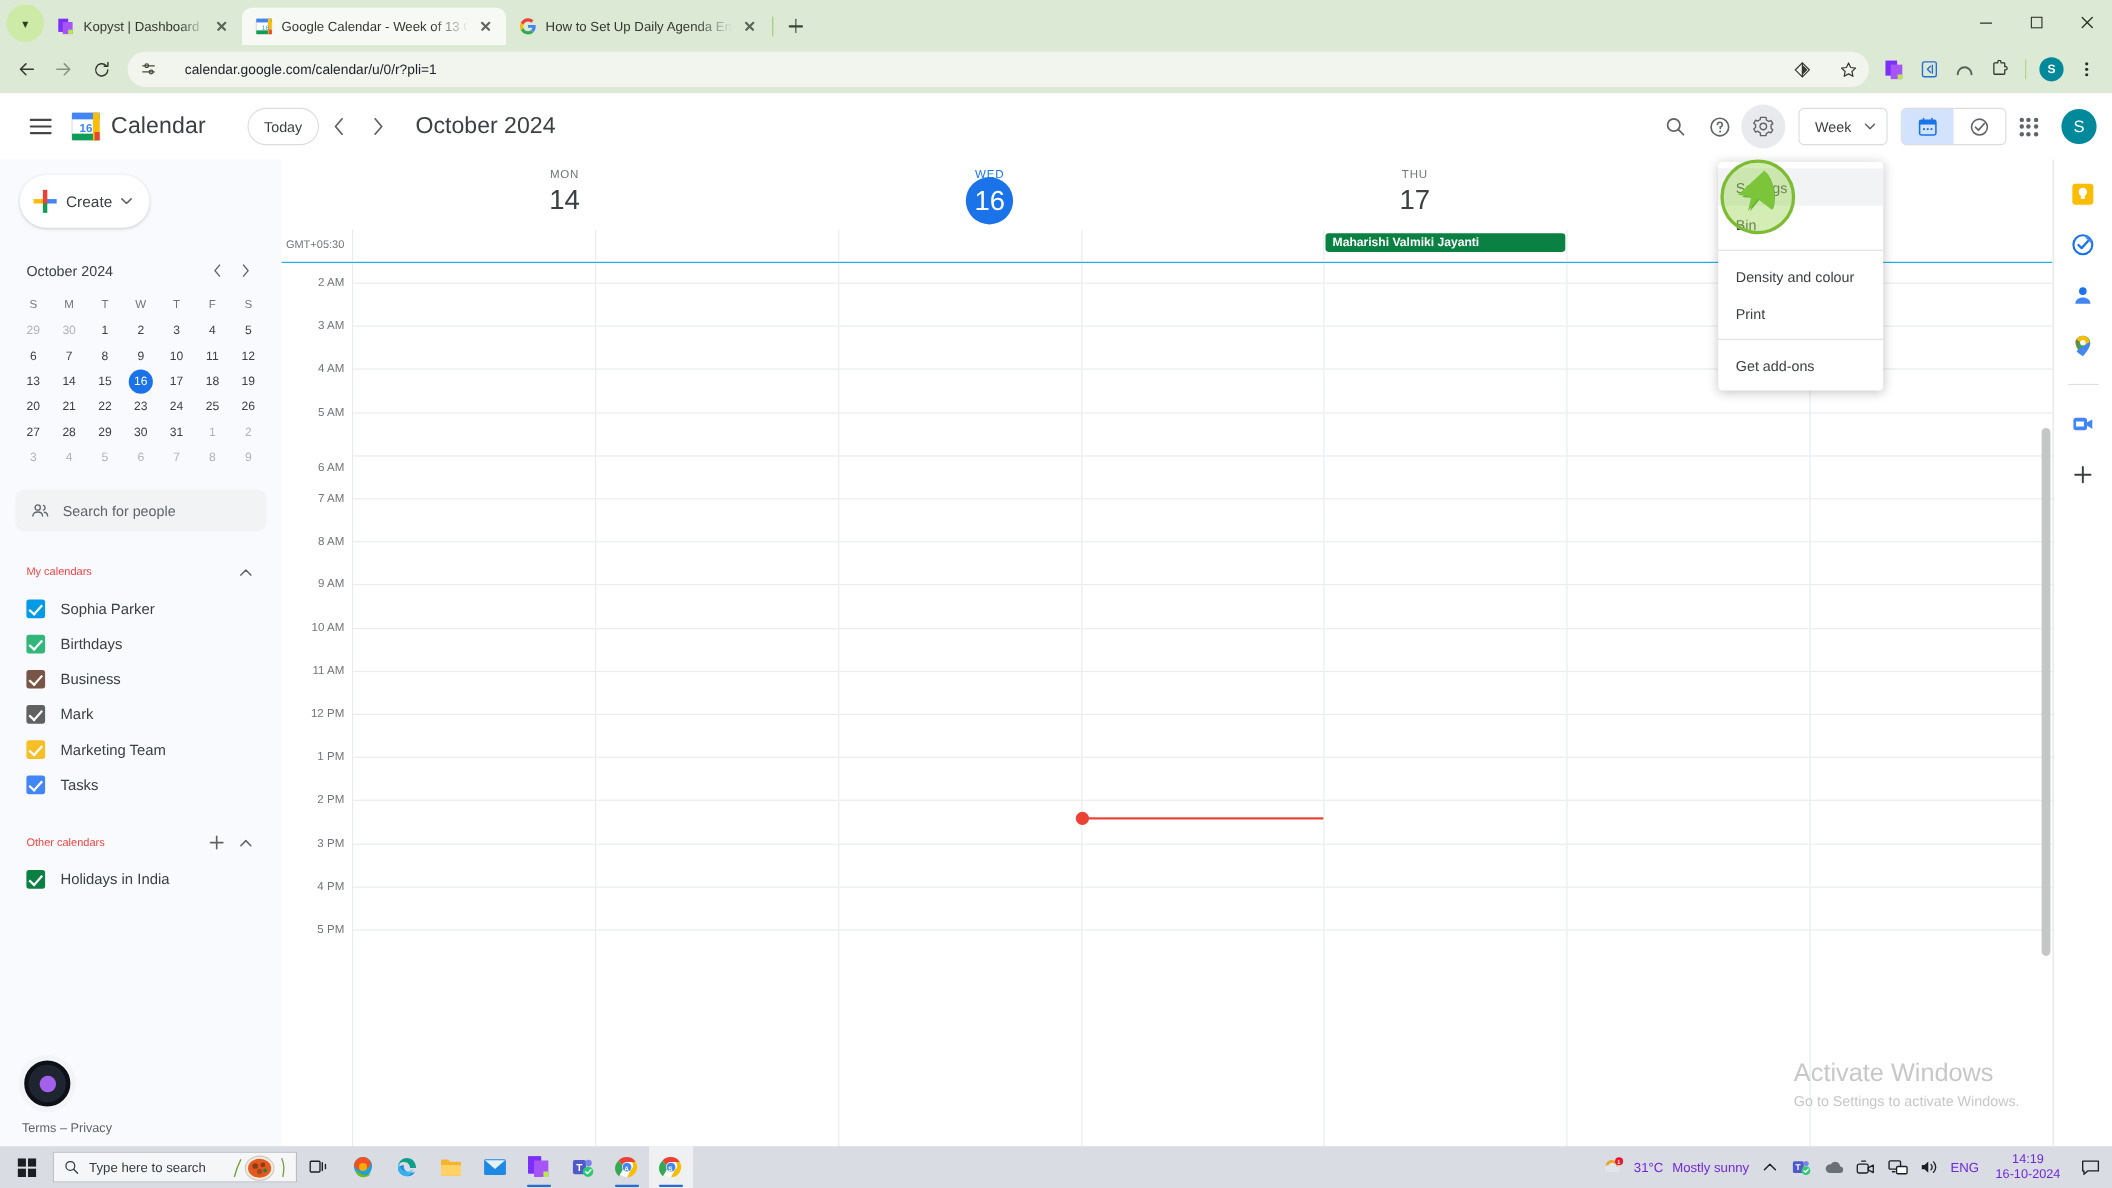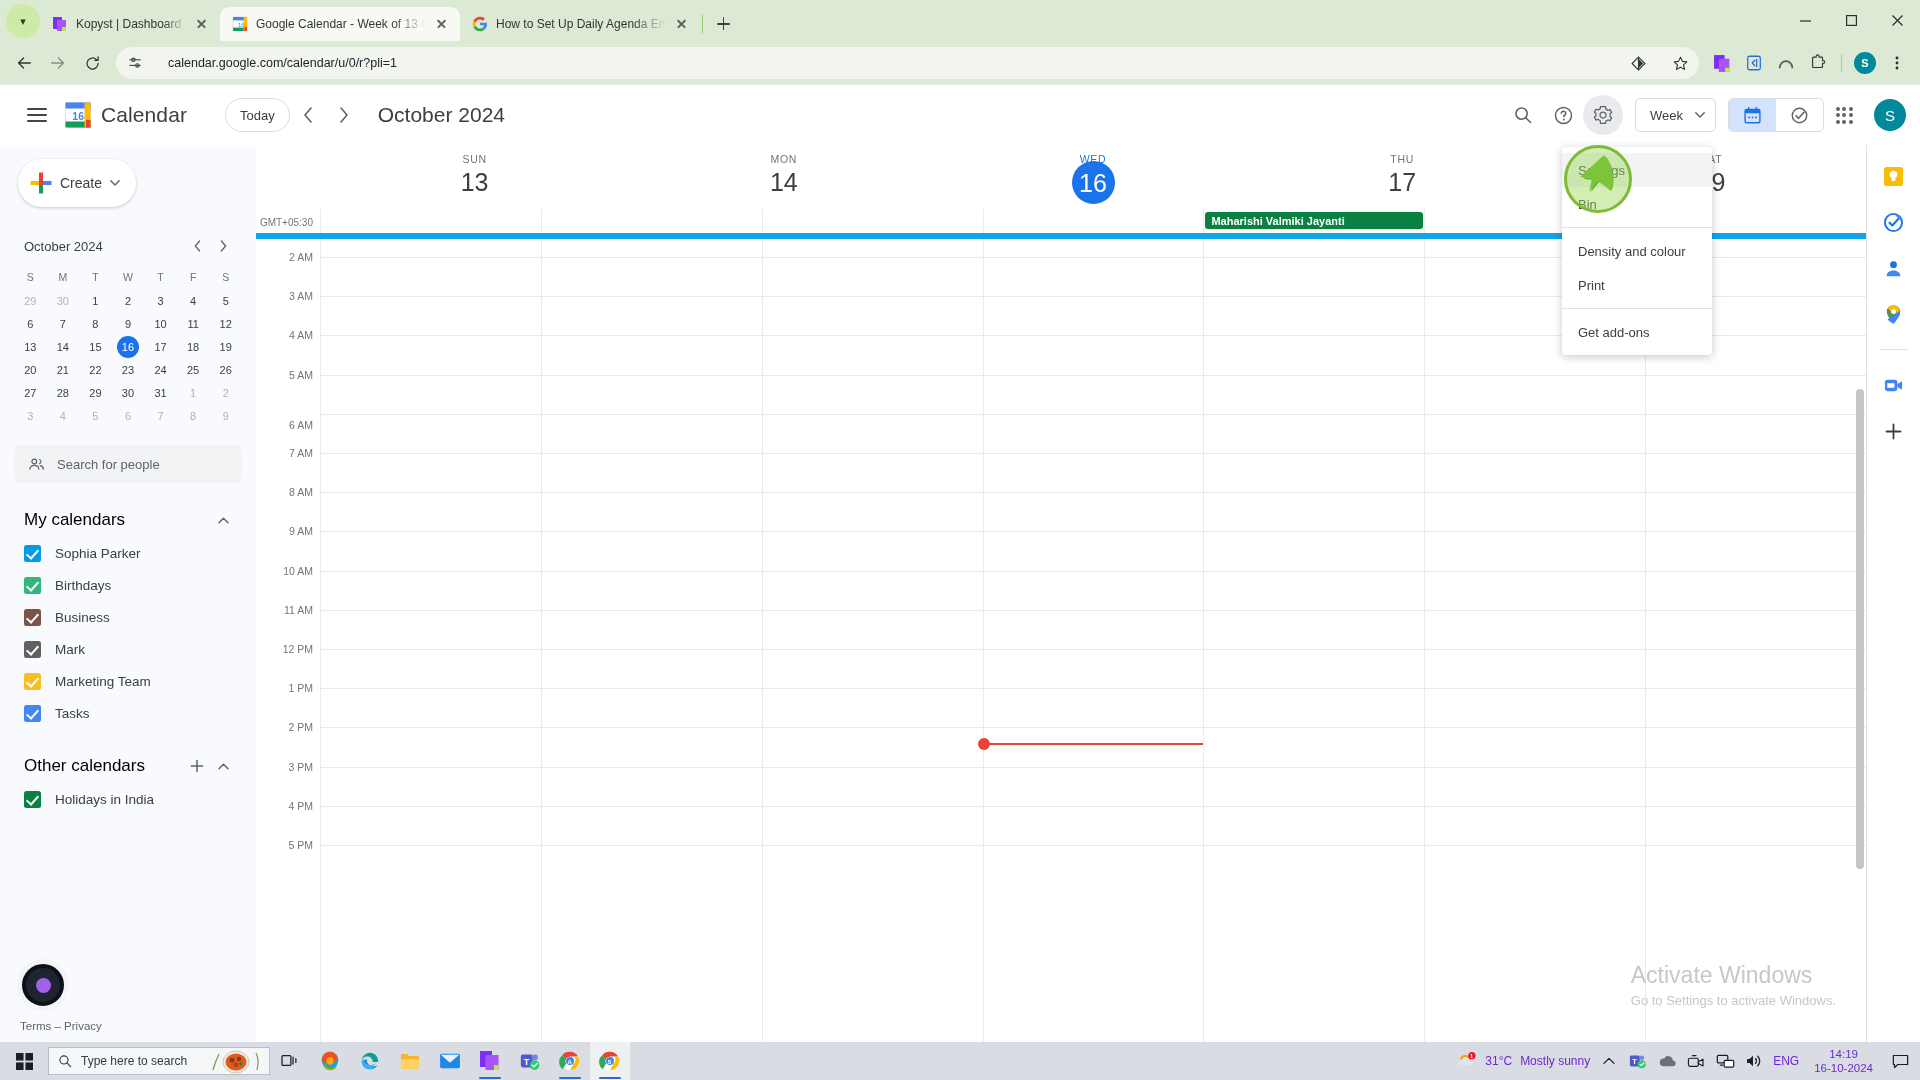--- a/index.html
+++ b/index.html
@@ -121,21 +121,21 @@
   table.mini-grid td .d {
     width:22px; height:22px; line-height:22px; border-radius:50%; display:inline-block;
   }
   table.mini-grid td.sel .d { background:#1a73e8; color:#fff; }
 
   .search-people {
     margin:18px 14px 0 14px; height:38px; background:#f1f3f4; border-radius:8px;
     display:flex; align-items:center; gap:12px; padding:0 14px; font-size:13px; color:#5f6368;
   }
   .cal-section { margin:20px 14px 0 14px; }
-  .cal-sec-head { display:flex; align-items:center; padding:0 6px 0 10px; height:34px; font-size:17px; color:#000000; font-weight:500; }
+  .cal-sec-head { display:flex; align-items:center; padding:0 6px 0 10px; height:34px; font-size:10px; color:#ef4444; font-weight:500; }
   .cal-sec-head .t { flex:1; }
   .sec-ico { width:26px; height:26px; display:flex; align-items:center; justify-content:center; color:#5f6368; font-size:12px; }
   .cal-item { height:32px; display:flex; align-items:center; gap:14px; padding-left:10px; font-size:13.5px; color:#3c4043; }
   .cbx { width:17px; height:17px; border-radius:2.5px; flex:none; position:relative; }
   .cbx::after {
     content:''; position:absolute; left:5px; top:2px; width:5px; height:10px;
     border:solid #fff; border-width:0 2px 2px 0; transform:rotate(42deg);
   }
   .terms { position:absolute; bottom:10px; left:20px; font-size:11.5px; color:#5f6368; }
   .rec-dot {
@@ -150,21 +150,21 @@
   .daybar { display:flex; height:64px; flex:none; padding-left:64px; }
   .daycell { flex:1; display:flex; flex-direction:column; align-items:center; padding-top:8px; }
   .dow { font-size:10.5px; letter-spacing:.7px; color:#70757a; }
   .dnum { font-size:25px; color:#3c4043; margin-top:2px; line-height:30px; }
   .daycell.today .dow { color:#1a73e8; }
   .daycell.today .dnum {
     background:#1a73e8; color:#fff; width:43px; height:43px; border-radius:50%;
     display:flex; align-items:center; justify-content:center; margin-top:-4px;
   }
 
-  .allday { display:flex; height:30px; flex:none; border-bottom:6px solid #0ea5e9; }
+  .allday { display:flex; height:30px; flex:none; border-bottom:1px solid #0ea5e9; }
   .tzlabel { width:64px; flex:none; font-size:10px; color:#70757a; text-align:right; padding-right:7px; padding-top:8px; }
   .allday-cols { flex:1; display:flex; }
   .allday-col { flex:1; border-left:1px solid #e8eaed; padding:3px 1px 0 1px; }
   .chip {
     height:17px; border-radius:3px; color:#fff; font-size:11px; font-weight:700;
     display:flex; align-items:center; padding:0 6px; white-space:nowrap;
   }
 
   .gridscroll { flex:1; overflow:hidden; position:relative; display:flex; }
   .timecol { width:64px; flex:none; position:relative; }
@@ -646,24 +646,20 @@
 
         <div class="rec-dot">
             <i></i>
           </div>
         <div class="terms">Terms – Privacy</div>
       </div>
 
       <div class="calwrap">
         <div class="daybar" id="daybar">
             <div class="daycell">
-              <div class="dow">SUN</div>
-              <div class="dnum">13</div>
-            </div>
-            <div class="daycell">
               <div class="dow">MON</div>
               <div class="dnum">14</div>
             </div>
             <div class="daycell today">
               <div class="dow">WED</div>
               <div class="dnum">16</div>
             </div>
             <div class="daycell">
               <div class="dow">THU</div>
               <div class="dnum">17</div>

